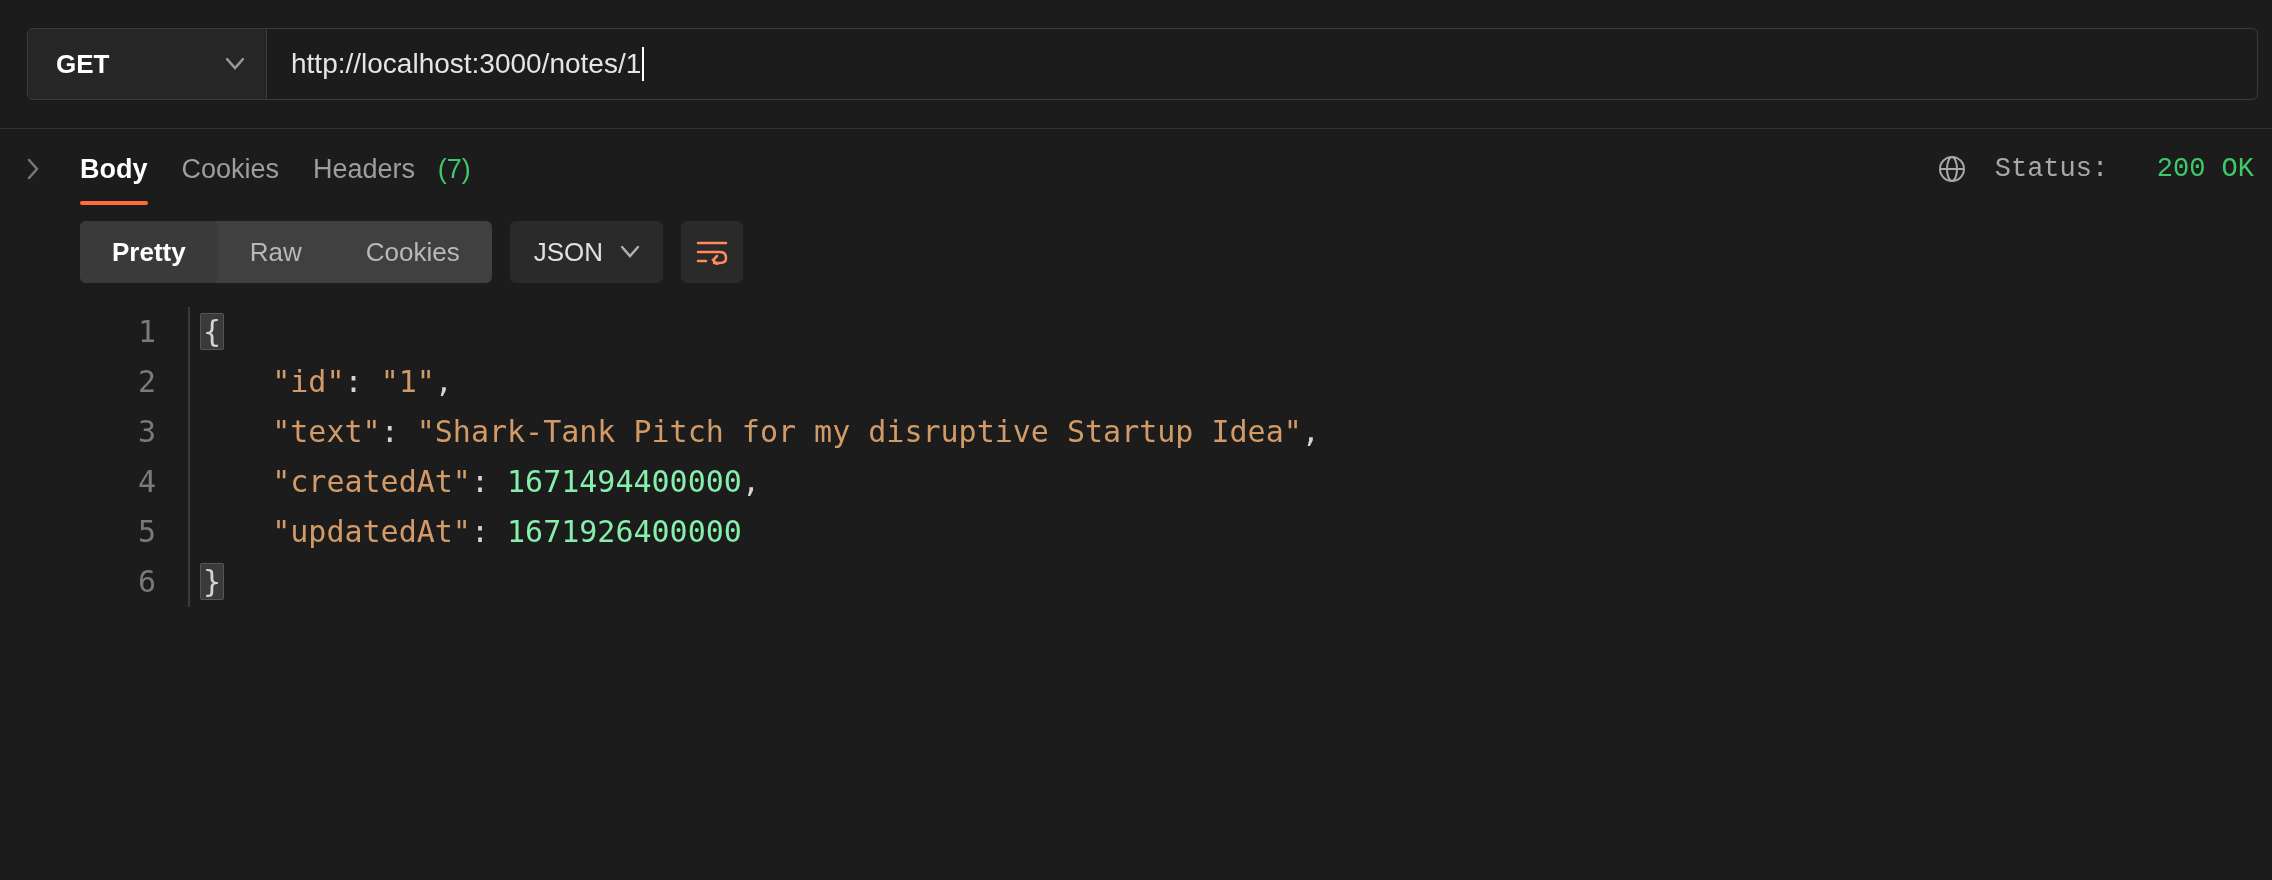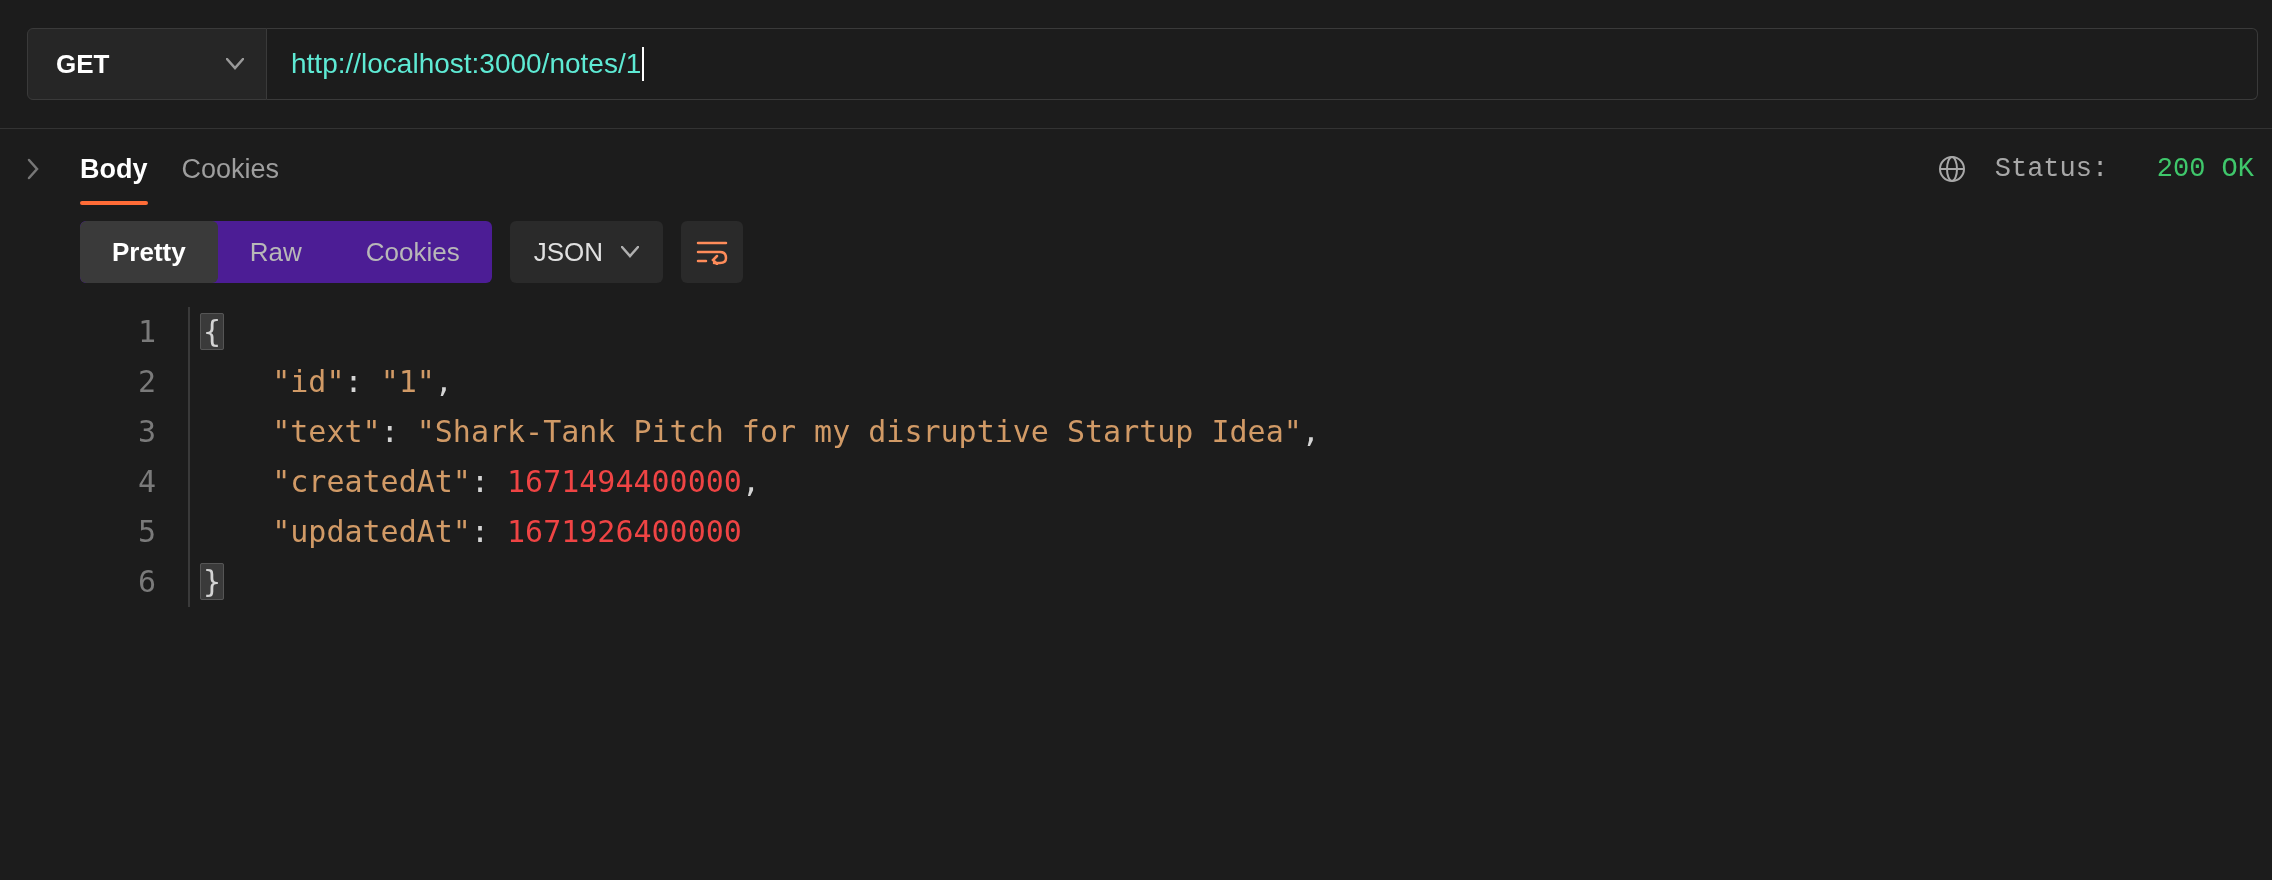--- a/index.html
+++ b/index.html
@@ -43,21 +43,21 @@
     flex: 1;
     background: #1c1c1c;
     border: 1px solid #3a3a3a;
     border-left: none;
     border-radius: 0 6px 6px 0;
     padding: 0 24px;
     height: 72px;
     display: flex;
     align-items: center;
     font-size: 28px;
-    color: #5eead4;
+    color: #e5e5e5;
     font-weight: 400;
   }
   .url-cursor {
     display: inline-block;
     width: 2px;
     height: 34px;
     background: #ffffff;
     vertical-align: middle;
     margin-left: 1px;
   }
@@ -123,21 +123,21 @@
 
   
   .view-toolbar {
     display: flex;
     align-items: center;
     gap: 18px;
     padding: 22px 0 18px 80px;
   }
   .seg-control {
     display: flex;
-    background: #4c1d95;
+    background: #404040;
     border-radius: 6px;
     overflow: hidden;
     height: 62px;
     align-items: stretch;
   }
   .seg-item {
     display: flex;
     align-items: center;
     padding: 0 32px;
     font-size: 26px;
@@ -200,21 +200,21 @@
     width: 2px;
     background: #3a3a3a;
   }
   .code-content {
     padding-left: 10px;
     white-space: pre;
     color: #d4d4d4;
   }
   .tok-brace { color: #d4d4d4; background: #3a3a3a; padding: 0 2px; border: 1px solid #555; border-radius: 2px; }
   .tok-key { color: #d19a66; }
-  .tok-number { color: #ef4444; margin-top: 12px; }
+  .tok-number { color: #86efac; margin-top: 12px; }
   .tok-punc { color: #d4d4d4; }
 
   svg { display: block; }
 </style>
 </head>
 <body>
 
 <div class="request-bar">
   <div class="method-selector">
     <span>GET</span>
@@ -234,20 +234,25 @@
 
 <div class="response-header">
   <div class="collapse-chev">
     <svg width="14" height="22" viewBox="0 0 14 22" style="margin:0 auto">
         <path d="M3 2 L11 11 L3 20" stroke="#777" stroke-width="2.5" fill="none" stroke-linecap="round"></path>
       </svg>
   </div>
   <div class="response-tabs">
     <div class="response-tab active"><span>Body</span></div>
     <div class="response-tab"><span>Cookies</span></div>
+    <div class="response-tab">
+      <span>Headers</span>
+      <span>&nbsp;</span>
+      <span class="headers-count">(7)</span>
+    </div>
   </div>
   <div class="response-meta">
     <div class="globe-icon">
       <svg width="30" height="30" viewBox="0 0 30 30">
         <circle cx="15" cy="15" r="12" stroke="#a8a8a8" stroke-width="2" fill="none"></circle>
         <ellipse cx="15" cy="15" rx="5" ry="12" stroke="#a8a8a8" stroke-width="2" fill="none"></ellipse>
         <line x1="3" y1="15" x2="27" y2="15" stroke="#a8a8a8" stroke-width="2"></line>
       </svg>
     </div>
     <div class="status-block">

